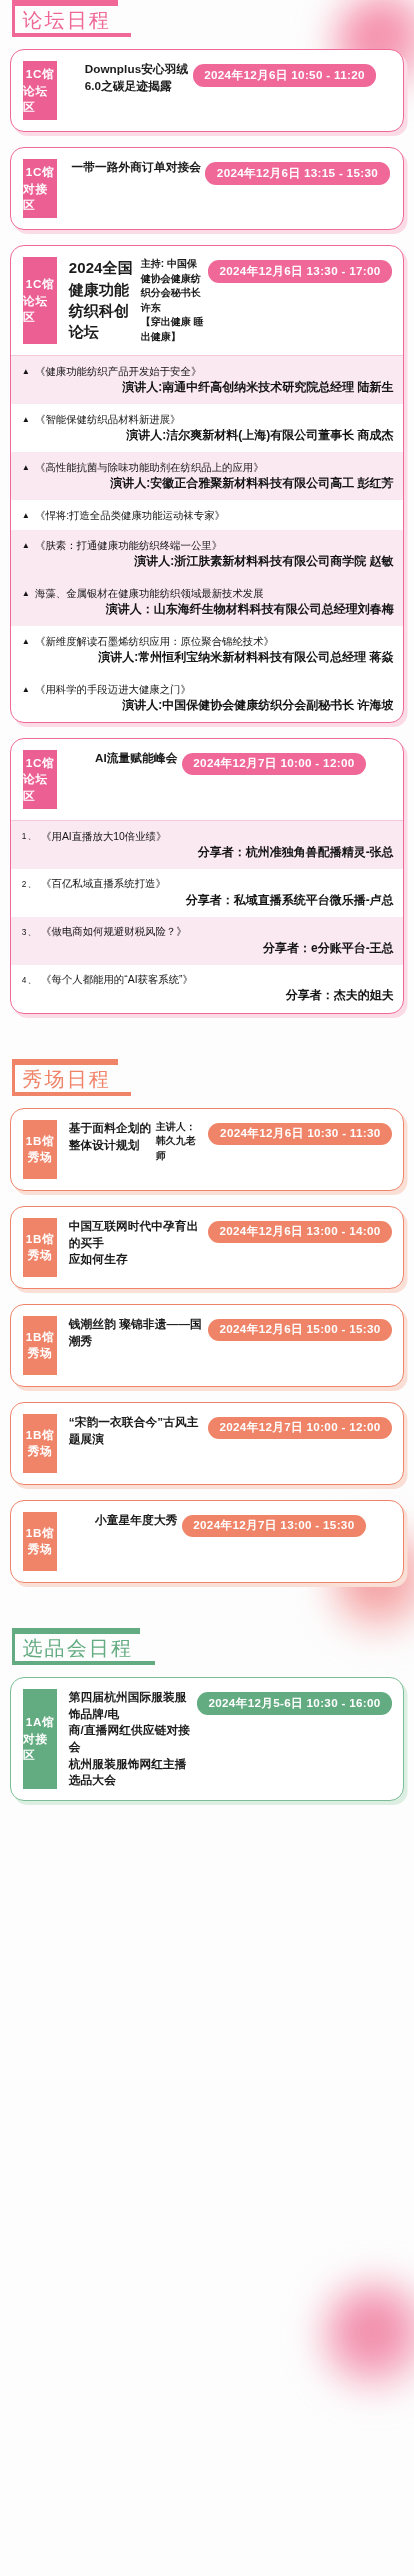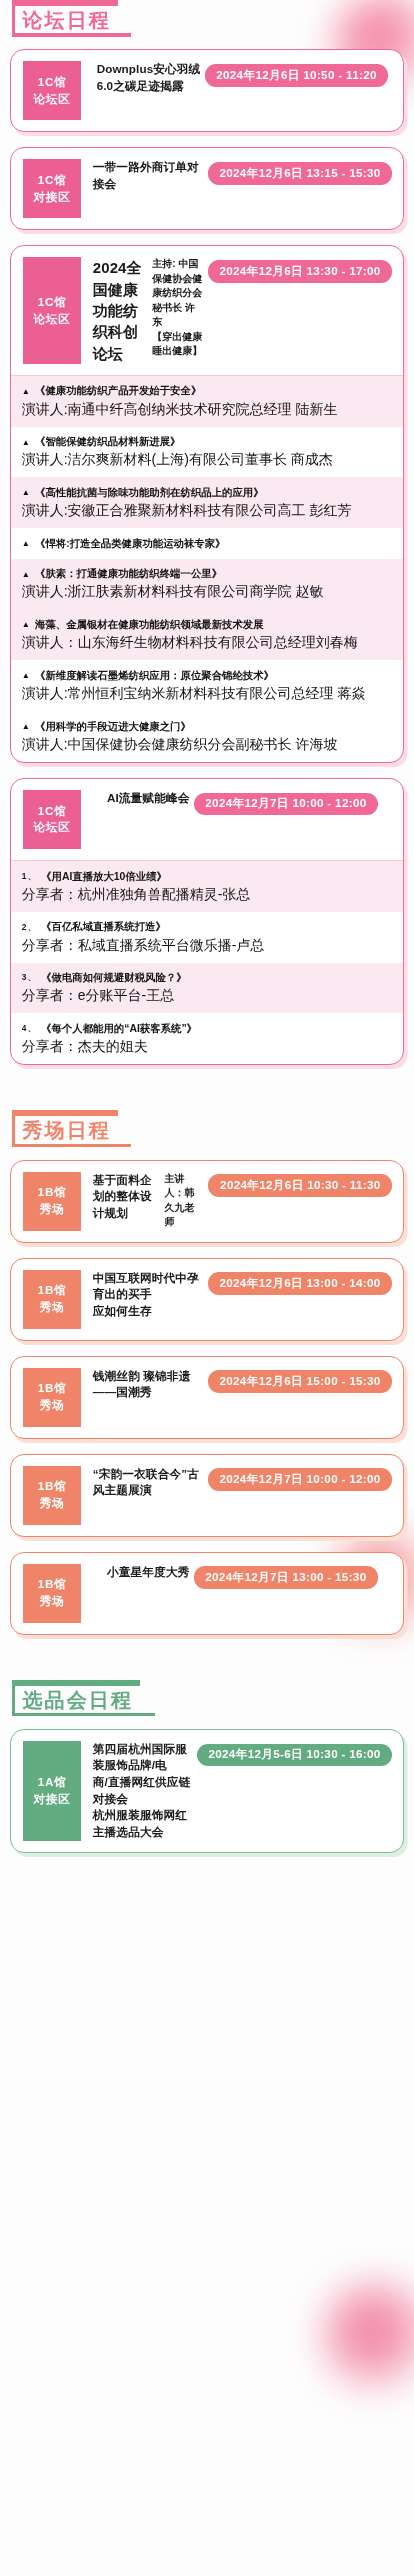--- a/index.html
+++ b/index.html
@@ -24,21 +24,21 @@
             background:radial-gradient(circle at 45% 45%, #f08f92 0%, #f7b6b6 45%, rgba(253,238,238,0) 73%); }
   .blob-c { width:114px; height:114px; right:-21px; top:2280px;
             background:radial-gradient(circle at 45% 45%, #ef7b9e 0%, #f5a9c0 45%, rgba(253,236,241,0) 73%); }
 
   .page { position:relative; z-index:2; padding:0 9.7px 18px 9.7px; }
 
   
   .sec-head { position:relative; display:inline-block; margin:0 0 12.4px 2.8px; }
   .sec-head .bar-top { height:6.2px; width:100%; }
   .sec-head .inner { position:relative; padding:2.8px 7px 2.1px 7px; border-left-width:3.5px; border-left-style:solid; }
-  .sec-head .txt { font-size:20px; font-weight:bold; letter-spacing:2.1px; line-height:1.12; white-space:nowrap; }
+  .sec-head .txt { font-size:20px; font-weight:normal; letter-spacing:2.1px; line-height:1.12; white-space:nowrap; }
   .sec-head .bar-bot { height:3.5px; width:112%; }
 
   .head-forum .bar-top { background:#ef6897; }
   .head-forum .inner  { border-left-color:#ef6897; }
   .head-forum .txt    { color:#ef6897; }
   .head-forum .bar-bot{ background:#ef6897; }
 
   .head-show .bar-top { background:#ef8468; }
   .head-show .inner   { border-left-color:#ef8468; }
   .head-show .txt     { color:#ef8468; }
@@ -50,21 +50,21 @@
   .head-sel .bar-bot  { background:#63ab80; }
 
   
   .card { position:relative; border-radius:14px; background:#ffffff; margin-bottom:15px; overflow:hidden; }
   .card-pink  { border:1.1px solid #ef6897; box-shadow:3.5px 4.1px 0 0 #fbdbe6; }
   .card-coral { border:1.1px solid #ef8468; box-shadow:3.5px 4.1px 0 0 #fadfd6; }
   .card-green { border:1.1px solid #7bbd96; box-shadow:3.5px 4.1px 0 0 #dcefe2; }
 
   .card-main { display:flex; align-items:stretch; padding:11px 11px 11px 12.4px; gap:11.7px; }
 
-  .venue { flex:0 0 auto; width:58px; min-height:59px; display:flex; flex-direction:column;
+  .venue { flex:0 0 auto; width:34px; min-height:59px; display:flex; flex-direction:column;
            align-items:center; justify-content:center; color:#fff; font-size:11.7px;
            font-weight:bold; line-height:1.42; letter-spacing:0.7px; }
   .venue-pink  { background:#ec5f92; }
   .venue-coral { background:#ef8468; }
   .venue-green { background:#63ab80; }
 
   .body { flex:1 1 auto; display:flex; flex-direction:row; justify-content:center; gap:4.1px; min-width:0; }
   .title { font-size:11.7px; font-weight:bold; color:#1b1b1b; line-height:1.42; letter-spacing:0.1px; }
   .title-lg { font-size:15px; }
   .subtitle { font-size:10px; color:#1b1b1b; line-height:1.45; font-weight:bold; }
@@ -72,22 +72,22 @@
           font-size:11.7px; font-weight:bold; border-radius:11px; padding:3.5px 11.7px 4.1px 11.7px;
           letter-spacing:0.3px; white-space:nowrap; }
   .time-pink  { background:#ef6897; }
   .time-coral { background:#ef8468; }
   .time-green { background:#63ab80; }
 
   
   .sessions { border-top:0.7px solid #f6c9da; }
   .srow { padding:7.6px 9.7px 7.6px 11px; }
   .srow.alt { background:#fbe9f1; }
-  .s-title { font-size:10.4px; font-weight:bold; color:#141414; line-height:1.46; }
-  .s-speaker { font-size:14px; font-weight:normal; color:#141414; line-height:1.46; }
+  .s-title { font-size:10.4px; font-weight:normal; color:#141414; line-height:1.46; }
+  .s-speaker { font-size:12px; font-weight:bold; color:#141414; line-height:1.46;text-align:right; }
   .tri { font-size:8.3px; position:relative; top:-0.7px; letter-spacing:1.4px; }
   .gap-xl { height:30px; }
 </style>
 </head>
 <body>
 
 <div class="blob blob-a"></div>
 <div class="blob blob-b"></div>
 <div class="blob blob-c"></div>
 

